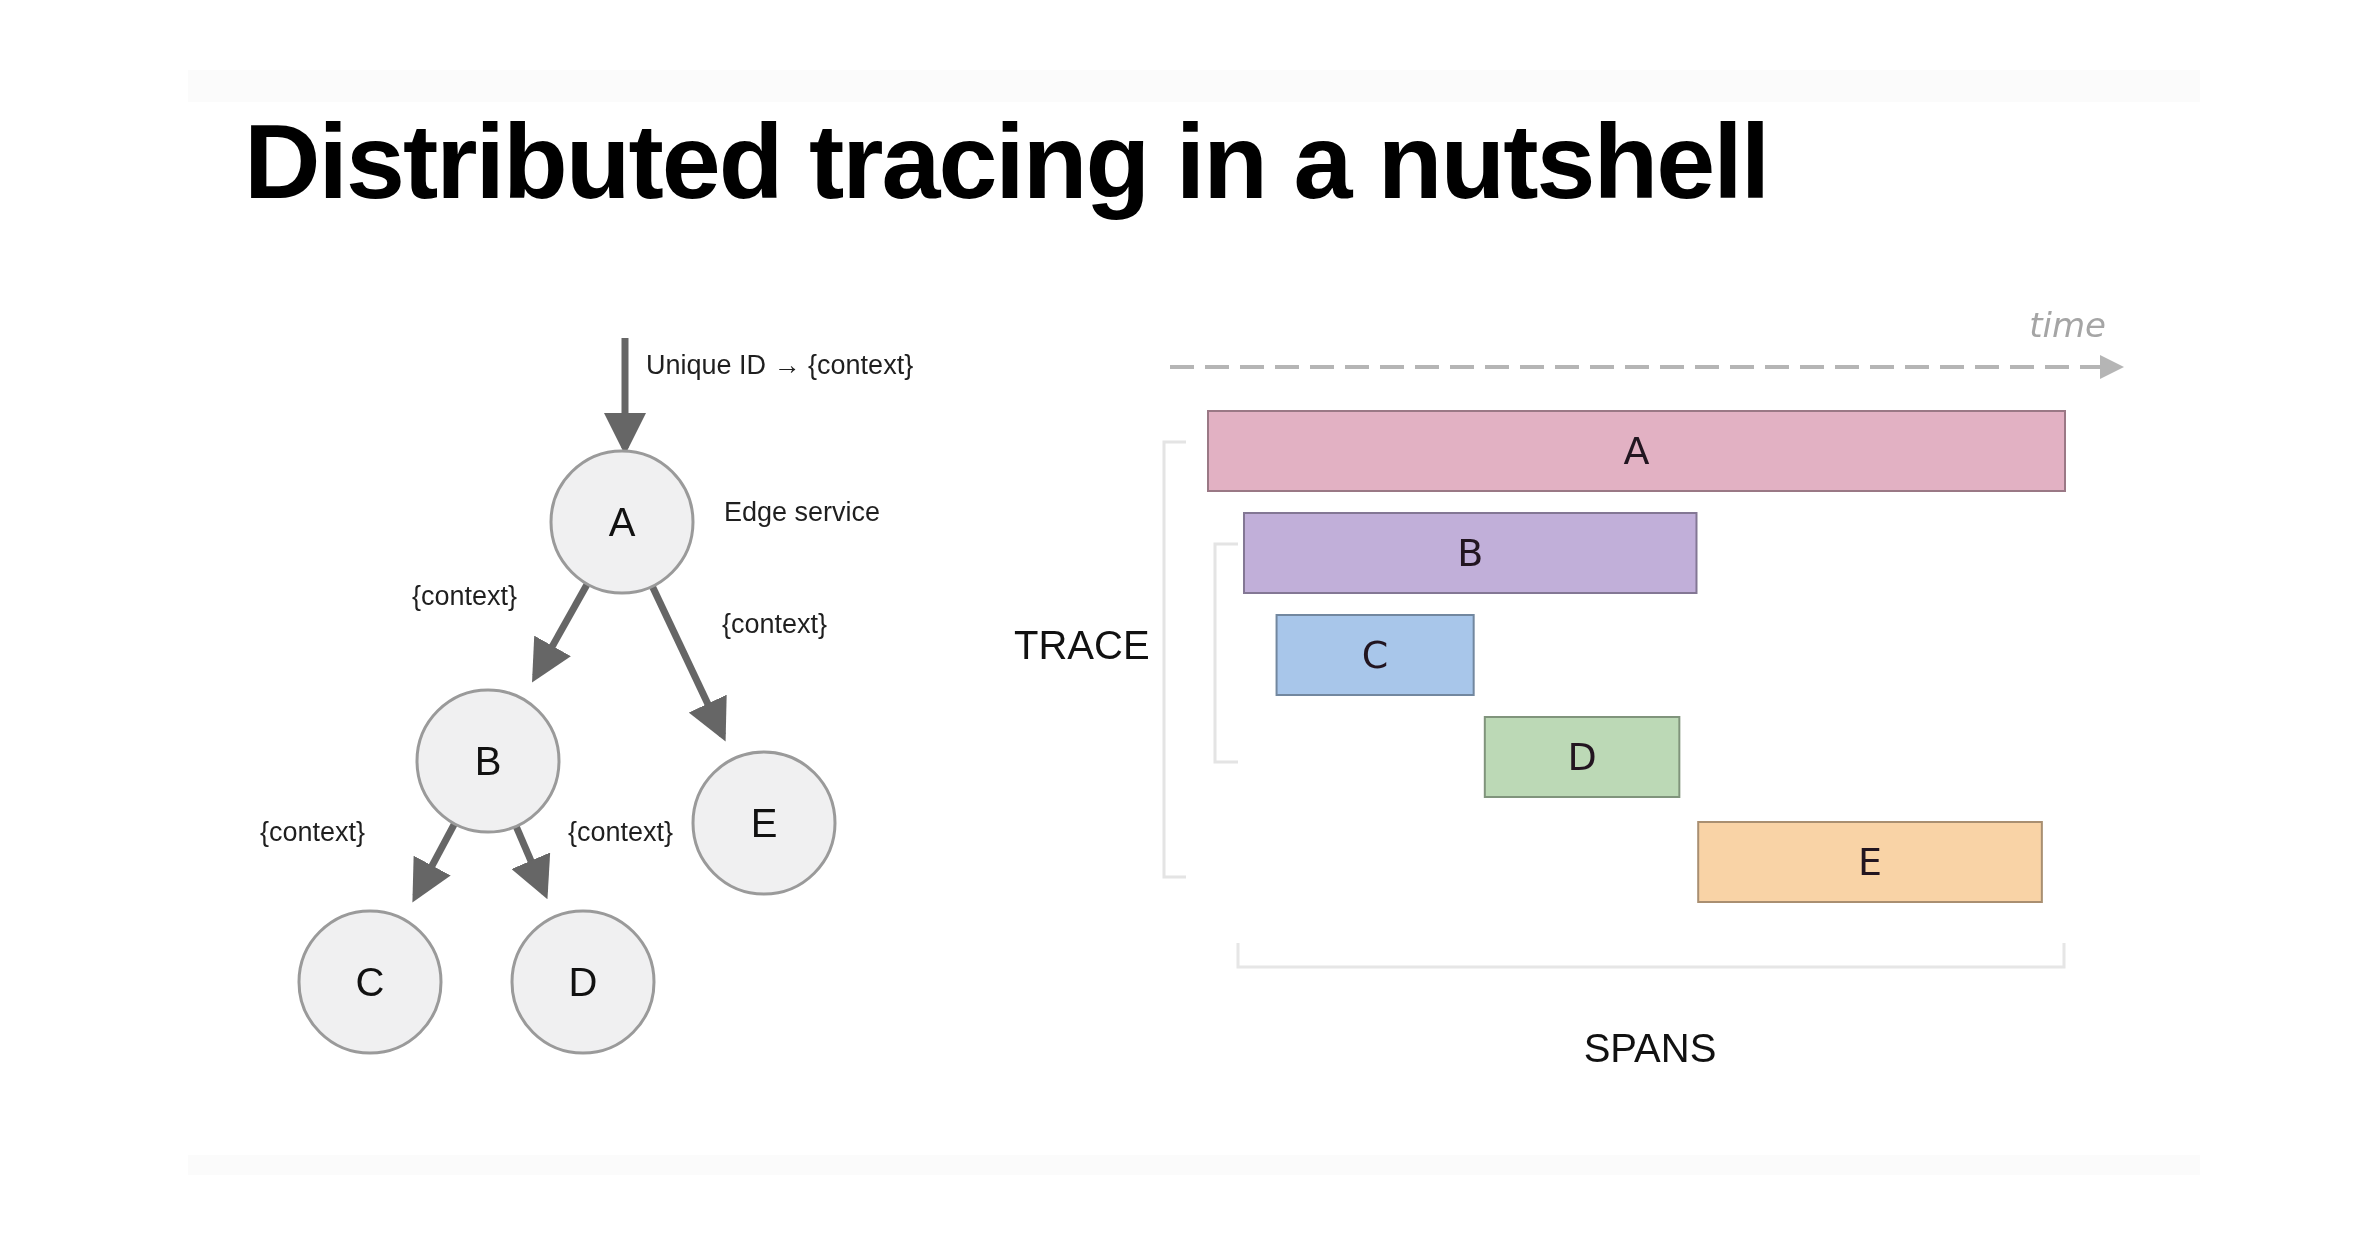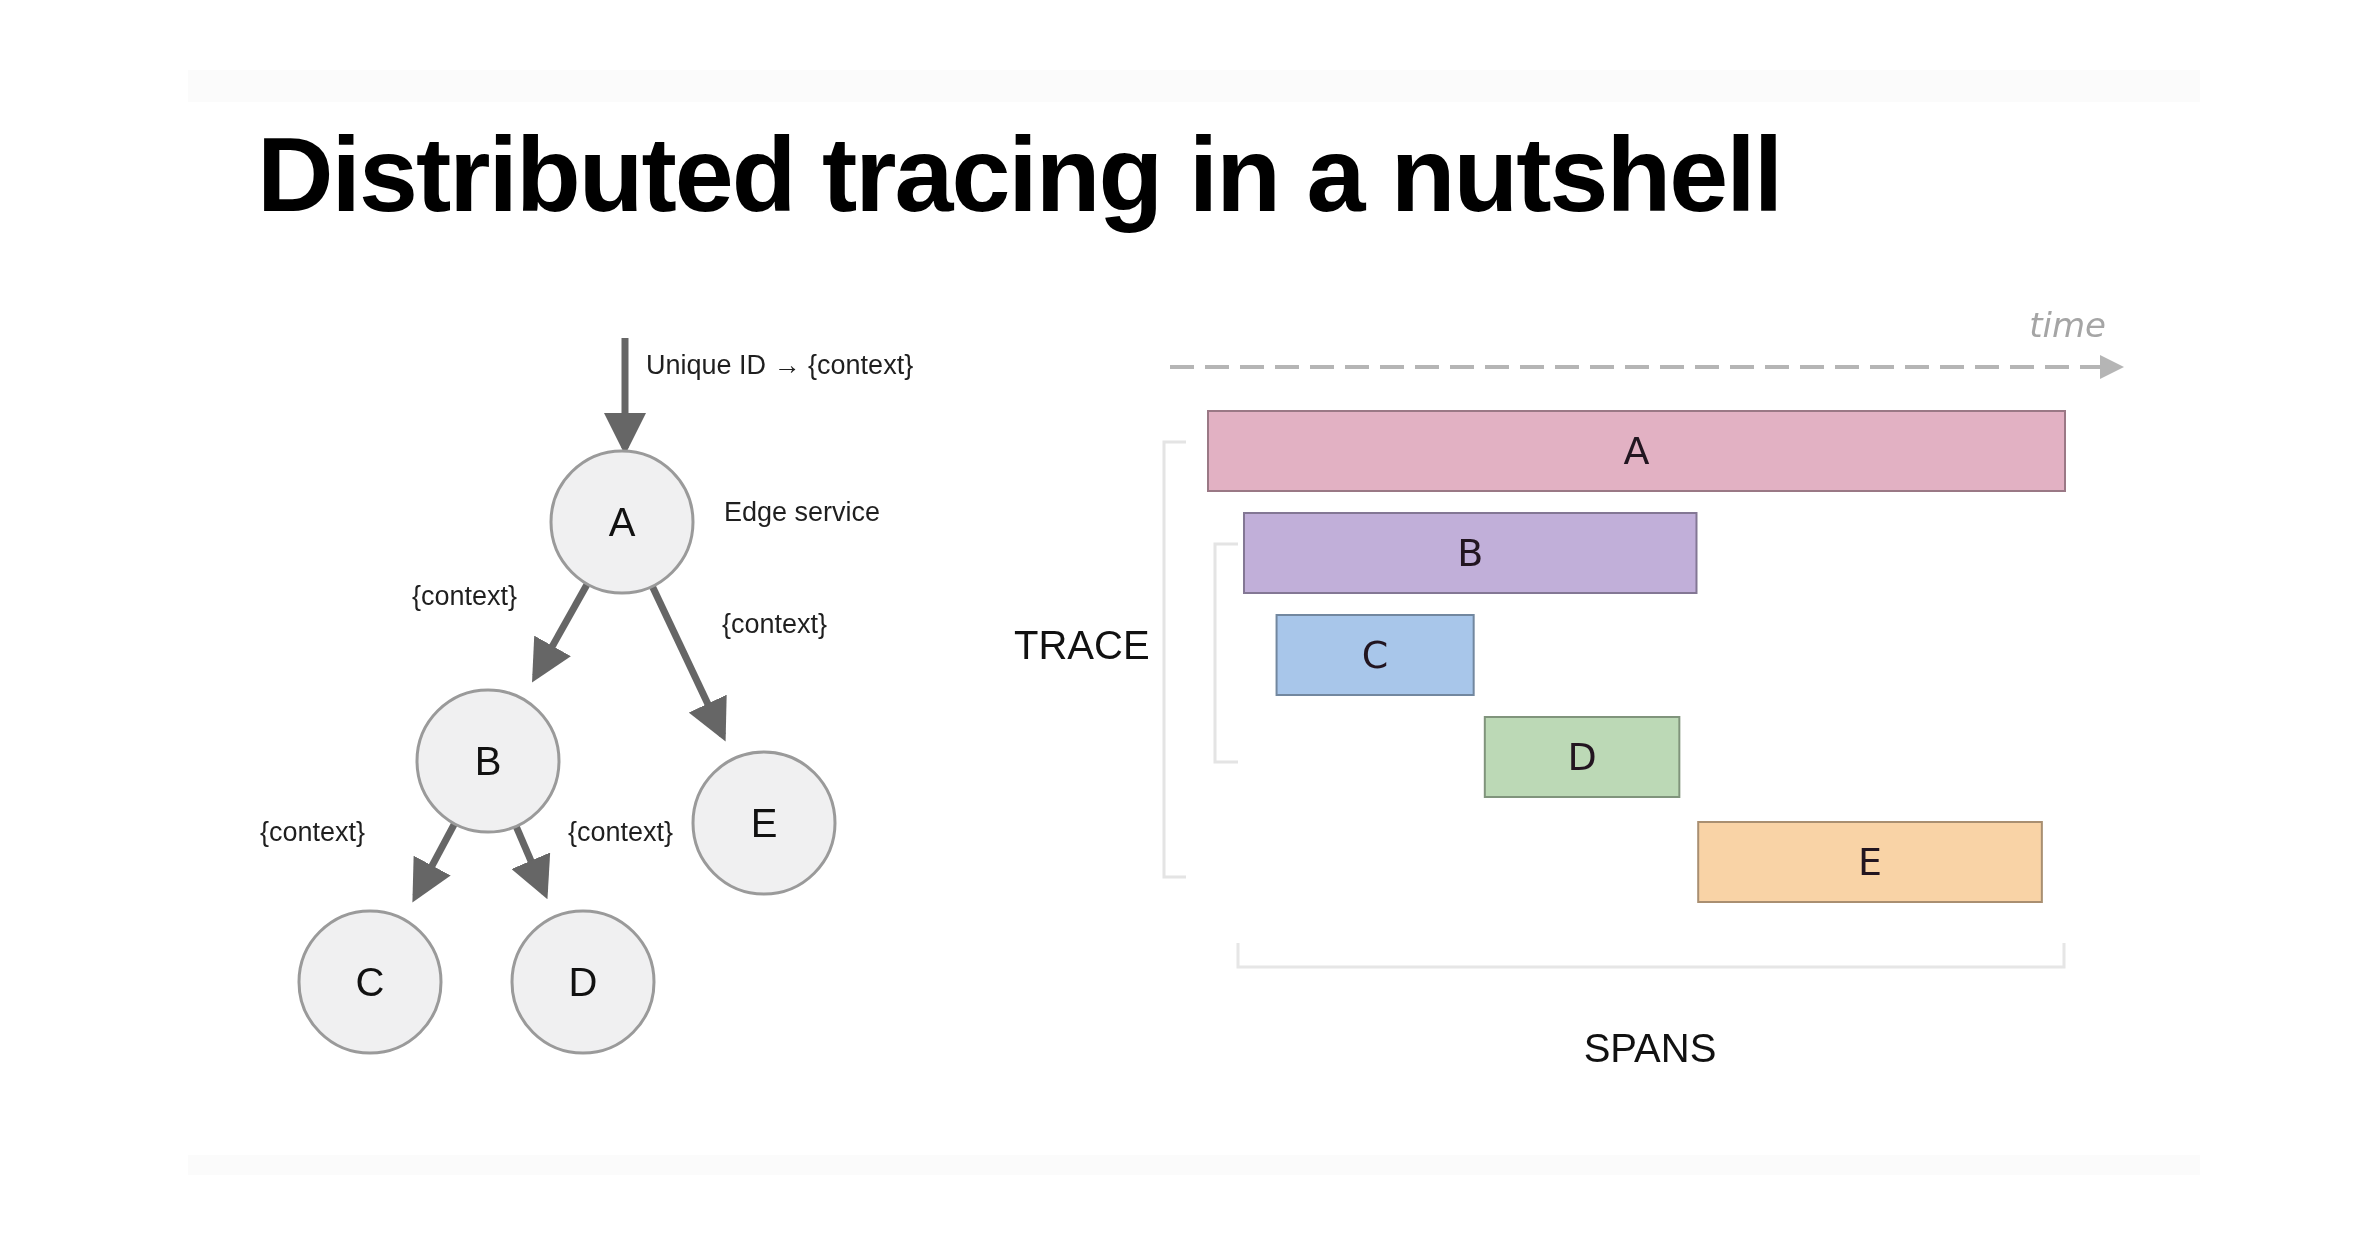--- a/index.html
+++ b/index.html
@@ -19,21 +19,21 @@
       left: 188px;
       width: 2012px;
       background: #fbfbfb;
     }
     .band.top { top: 70px; height: 32px; }
     .band.bottom { top: 1155px; height: 20px; }
     .slide-title {
       position: absolute;
       left: 244px;
       top: 108px;
-      margin: 13px;
+      margin: 0;
       font-family: "Liberation Sans", sans-serif;
       font-weight: 700;
       font-size: 106px;
       letter-spacing: -2px;
       color: #000000;
       line-height: 1;
       white-space: nowrap;
     }
     svg#diagram {
       position: absolute;

